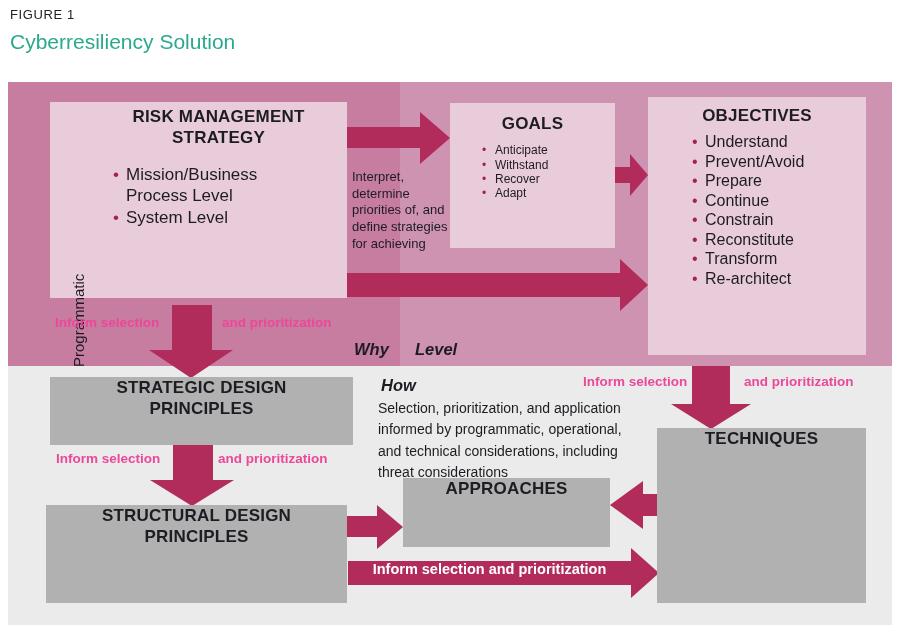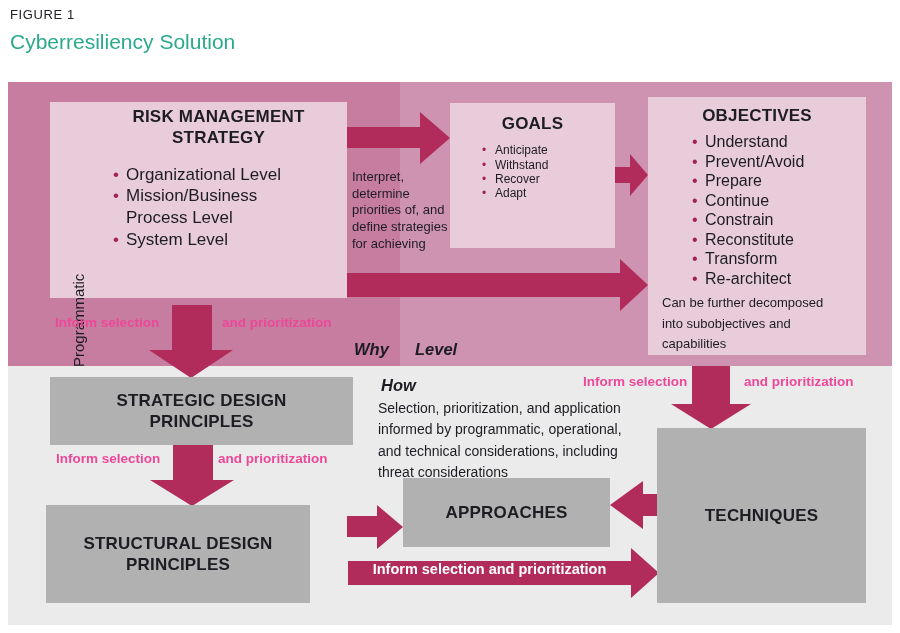--- a/index.html
+++ b/index.html
@@ -14,21 +14,21 @@
 
   
   .panel { position:absolute; }
   .pink-left  { left:8px;   top:82px;  width:392px; height:284px; background:#c67d9f; }
   .pink-right { left:400px; top:82px;  width:492px; height:284px; background:#cf93b2; }
   .gray-bg    { left:8px;   top:366px; width:884px; height:259px; background:#ebebeb; }
 
   
   .box { position:absolute; color:#1d1c22; }
   .pink-box { background:#e9ccda; }
-  .gray-box { background:#b1b1b1; display:flex; align-items:center; justify-content:center;
+  .gray-box { background:#b1b1b1; display:flex; justify-content:center;
               text-align:center; }
   .box-title { font-weight:700; font-size:17px; line-height:1.25; letter-spacing:0.2px;
                text-align:center; color:#1d1c22; }
 
   .risk-box { left:50px; top:102px; width:297px; height:196px; padding-top:4px; }
   .prog-label { position:absolute; left:20px; top:64%; transform:translateY(-50%) ;
                 writing-mode:vertical-rl; rotate:180deg; font-size:15px; color:#1d1c22; }
   ul.blist { list-style:none; }
   ul.blist li { position:relative; padding-left:13px; color:#1d1c22; }
   ul.blist li::before { content:"\2022"; position:absolute; left:0; color:#a22256; }
@@ -37,21 +37,21 @@
 
   .goals-box { left:450px; top:103px; width:165px; height:145px; padding-top:10px; }
   .goals-list { margin-top:9px; padding-left:32px; font-size:12px; line-height:1.2; }
 
   .objectives-box { left:648px; top:97px; width:218px; height:258px; padding-top:8px; }
   .obj-list { margin-top:6px; padding-left:44px; font-size:16px; line-height:1.22; }
   .obj-note { margin-top:5px; padding-left:14px; padding-right:30px; font-size:13px;
               line-height:1.45; color:#1d1c22; }
 
   .strategic-box  { left:50px;  top:377px; width:303px; height:68px;  }
-  .structural-box { left:46px;  top:505px; width:264px; height:98px;  }
+  .structural-box { left:46px;  top:505px; width:301px; height:98px;  }
   .approaches-box { left:403px; top:478px; width:207px; height:69px;  }
   .techniques-box { left:657px; top:428px; width:209px; height:175px; }
 
   
   .lbl { position:absolute; font-size:13.5px; font-weight:700; color:#ec4899; white-space:nowrap; }
   .qword { position:absolute; font-size:16.5px; font-weight:700; font-style:italic; color:#1d1c22; }
   .note { position:absolute; font-size:13px; line-height:1.28; color:#1d1c22; }
   .interpret { left:352px; top:169px; width:98px; }
   .how-text  { left:378px; top:398px; width:248px; font-size:14px; line-height:1.52; }
 
@@ -129,21 +129,20 @@
 
   <div class="banner-rect">
     <span>Inform selection and prioritization</span>
   </div>
   <div class="tri banner-head"></div>
 
   <div class="box pink-box risk-box">
     <div class="box-title" style="padding-left:40px;">RISK MANAGEMENT STRATEGY</div>
     <div class="prog-label">Programmatic</div>
     <ul class="blist risk-list">
-      <li>Organizational Level</li>
       <li>Mission/Business Process Level</li>
       <li>System Level</li>
     </ul>
   </div>
 
   <div class="note interpret">Interpret, determine priorities of, and define strategies for achieving</div>
 
   <div class="box pink-box goals-box">
     <div class="box-title">GOALS</div>
     <ul class="blist goals-list">
@@ -159,21 +158,20 @@
     <ul class="blist obj-list">
       <li>Understand</li>
       <li>Prevent/Avoid</li>
       <li>Prepare</li>
       <li>Continue</li>
       <li>Constrain</li>
       <li>Reconstitute</li>
       <li>Transform</li>
       <li>Re-architect</li>
     </ul>
-    <div class="obj-note" style="font-size:13px; line-height:1.55;">Can be further decomposed into subobjectives and capabilities</div>
   </div>
 
   <div class="lbl" style="left:55px; top:315px;">Inform selection</div>
   <div class="lbl" style="left:222px; top:315px;">and prioritization</div>
 
   <div class="qword" style="left:354px; top:340px;">Why</div>
   <div class="qword" style="left:415px; top:340px;">Level</div>
   <div class="qword" style="left:381px; top:376px;">How</div>
   <div class="note how-text">Selection, prioritization, and application informed by programmatic, operational, and technical considerations, including threat considerations</div>
 

